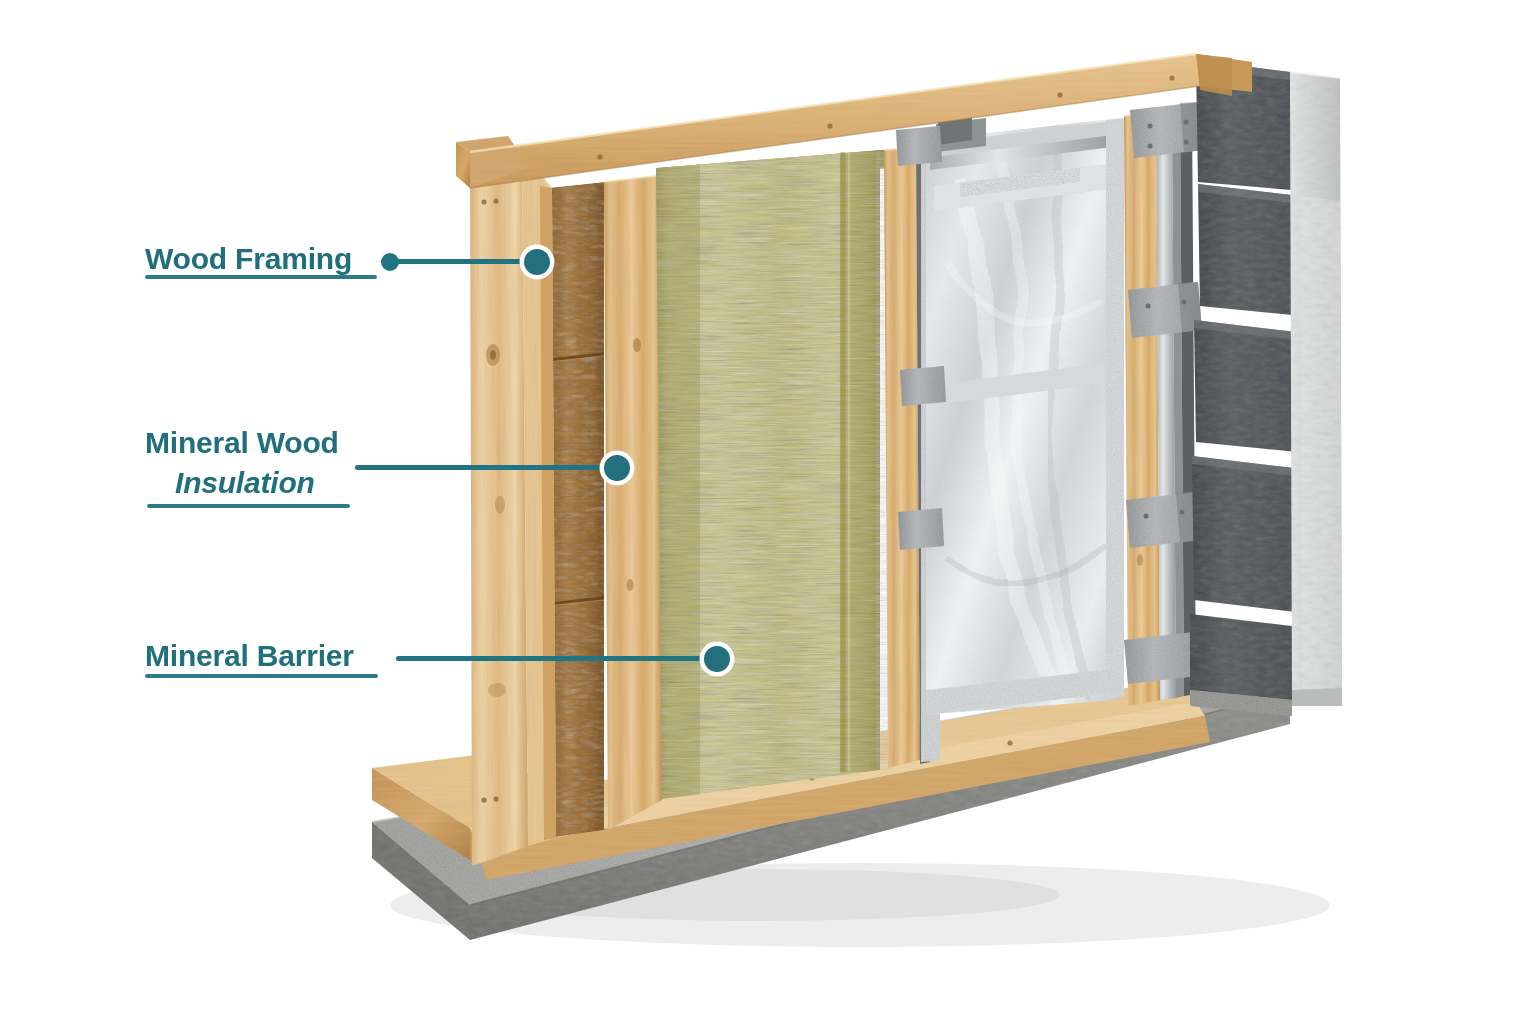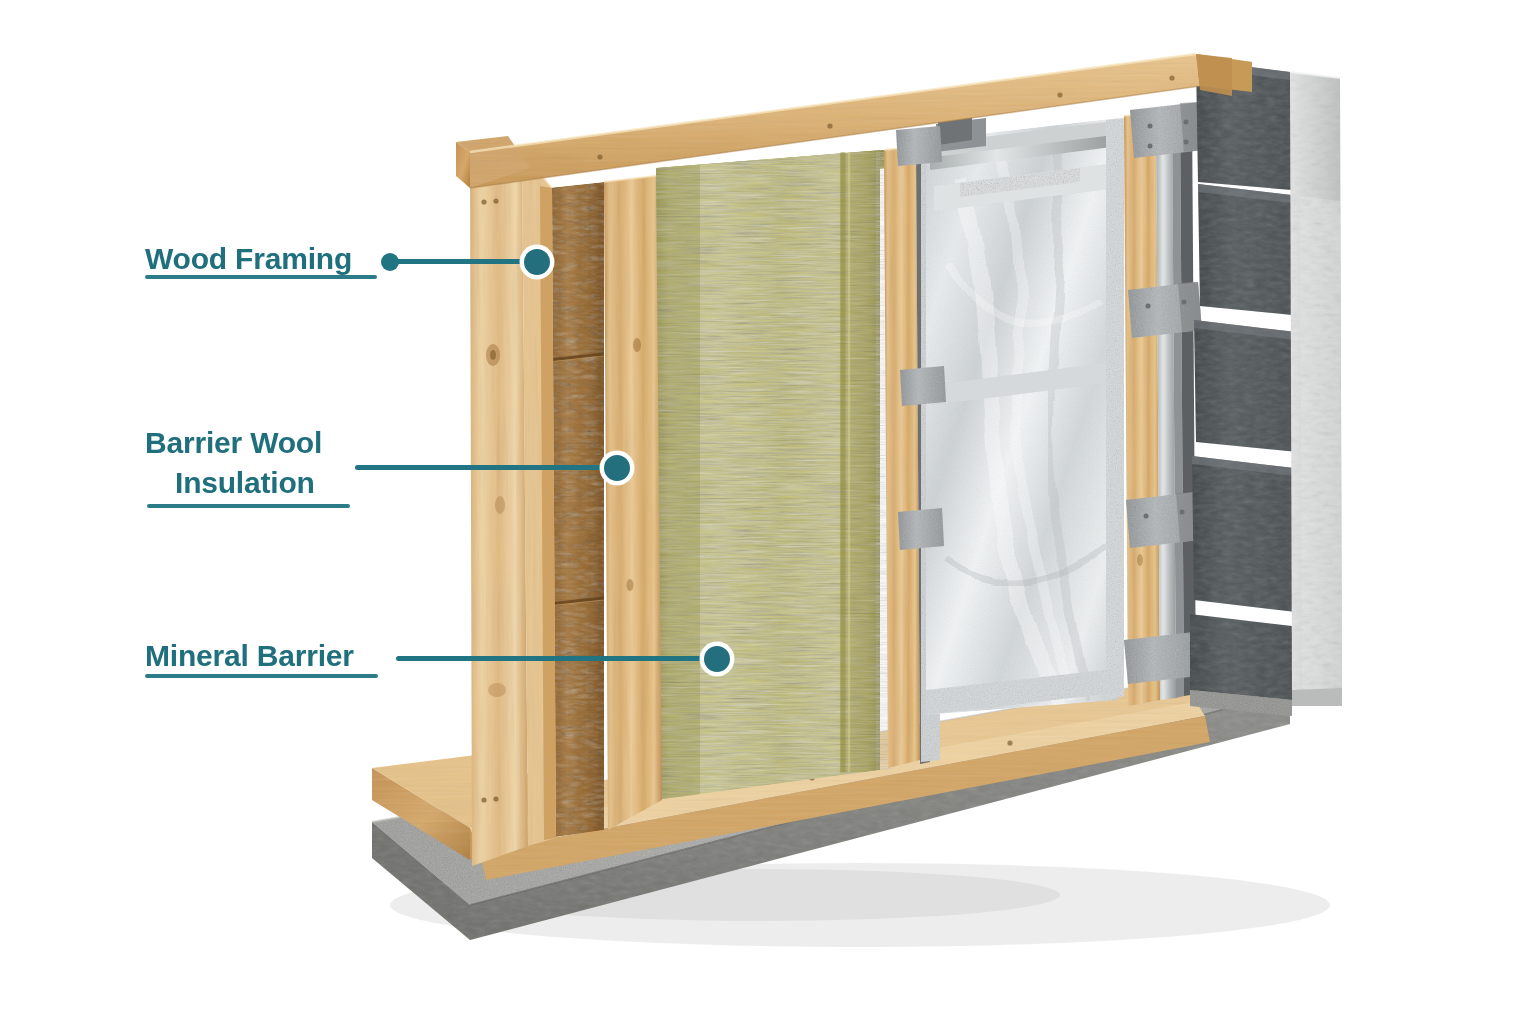--- a/index.html
+++ b/index.html
@@ -498,22 +498,22 @@
 
   <div class="callout">
     <div class="ctext" style="left:145px; top:243px; font-size:30px;">Wood Framing</div>
     <div class="cunderline" style="left:145px; top:275px; width:232px;"></div>
     <div class="cdot-small" style="left:381px; top:253px;"></div>
     <div class="cline" style="left:392px; top:259px; width:140px;"></div>
     <div class="cdot-big" style="left:520px; top:245px;"></div>
   </div>
 
   <div class="callout">
-    <div class="ctext" style="left:145px; top:427px; font-size:30px;">Barrier Wool</div>
-    <div class="ctext" style="left:175px; top:467px; font-size:30px;">Insulation</div>
+    <div class="ctext" style="left:145px; top:427px; font-size:30px;">Mineral Wood</div>
+    <div class="ctext" style="left:175px; top:467px; font-size:30px;font-style:italic;">Insulation</div>
     <div class="cunderline" style="left:147px; top:504px; width:203px;"></div>
     <div class="cline" style="left:355px; top:465px; width:255px;"></div>
     <div class="cdot-big" style="left:600px; top:451px;"></div>
   </div>
 
   <div class="callout">
     <div class="ctext" style="left:145px; top:640px; font-size:30px;">Mineral Barrier</div>
     <div class="cunderline" style="left:145px; top:674px; width:233px;"></div>
     <div class="cline" style="left:396px; top:656px; width:314px;"></div>
     <div class="cdot-big" style="left:700px; top:642px;"></div>

